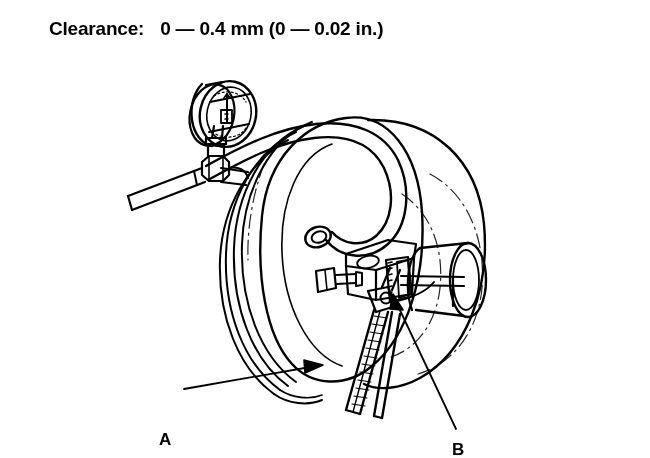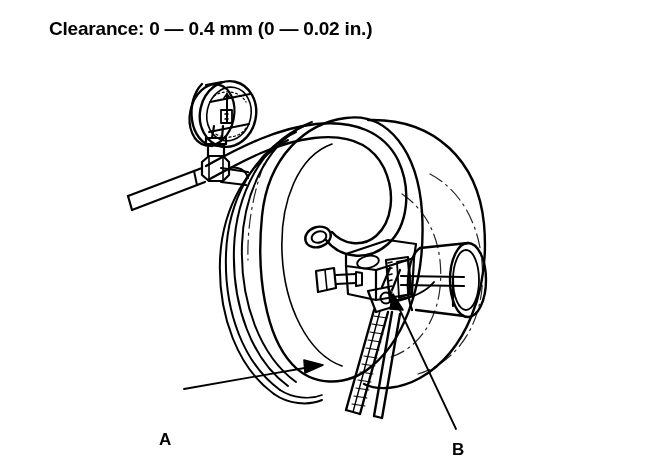--- a/index.html
+++ b/index.html
@@ -31,21 +31,21 @@
     white-space: nowrap;
   }
   .spec-label {
     font-size: 19px;
     font-weight: bold;
     letter-spacing: -0.2px;
   }
   .spec-value {
     font-size: 19px;
     font-weight: bold;
-    margin-left: 5px;
+    margin-left: 16px;
     letter-spacing: -0.2px;
   }
   .figure {
     position: absolute;
     left: 0;
     top: 44px;
     width: 650px;
     height: 414px;
   }
   .callout {

